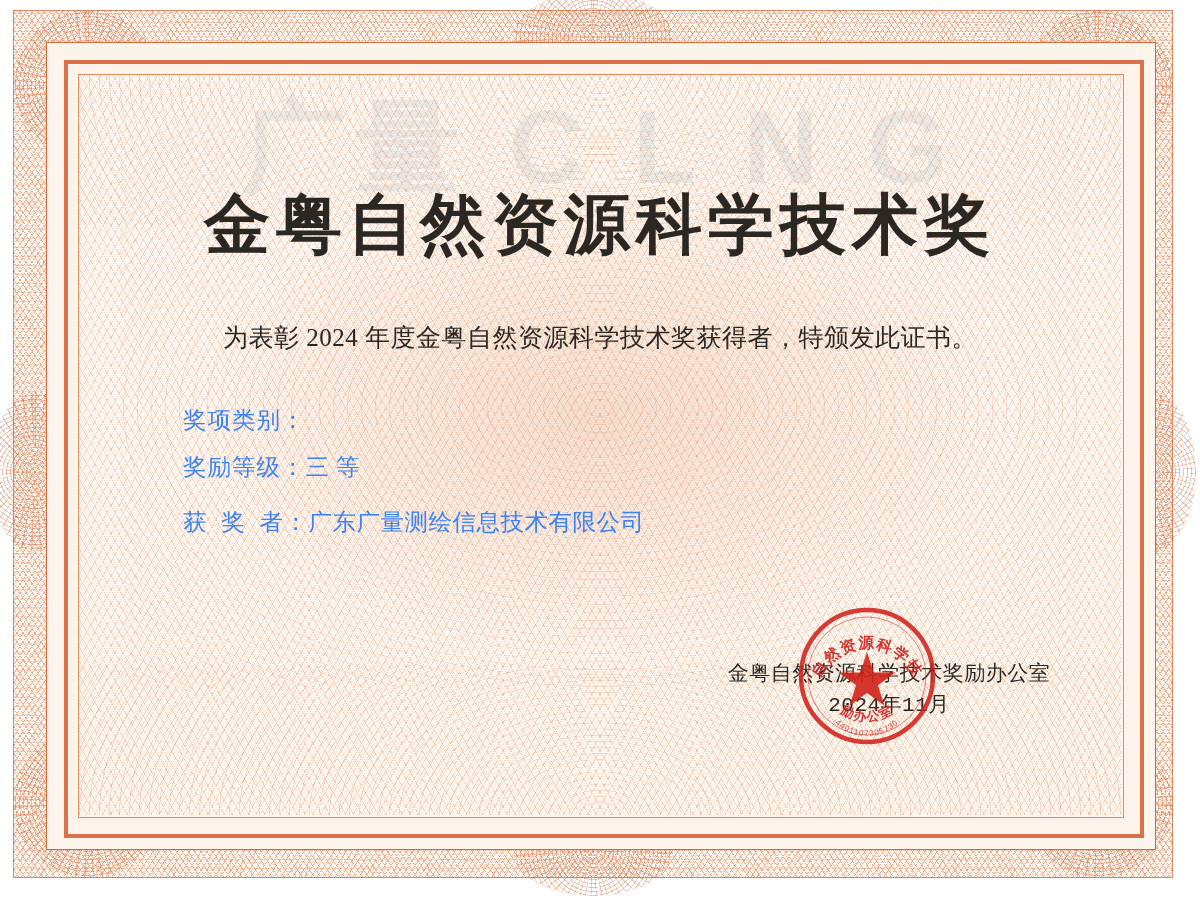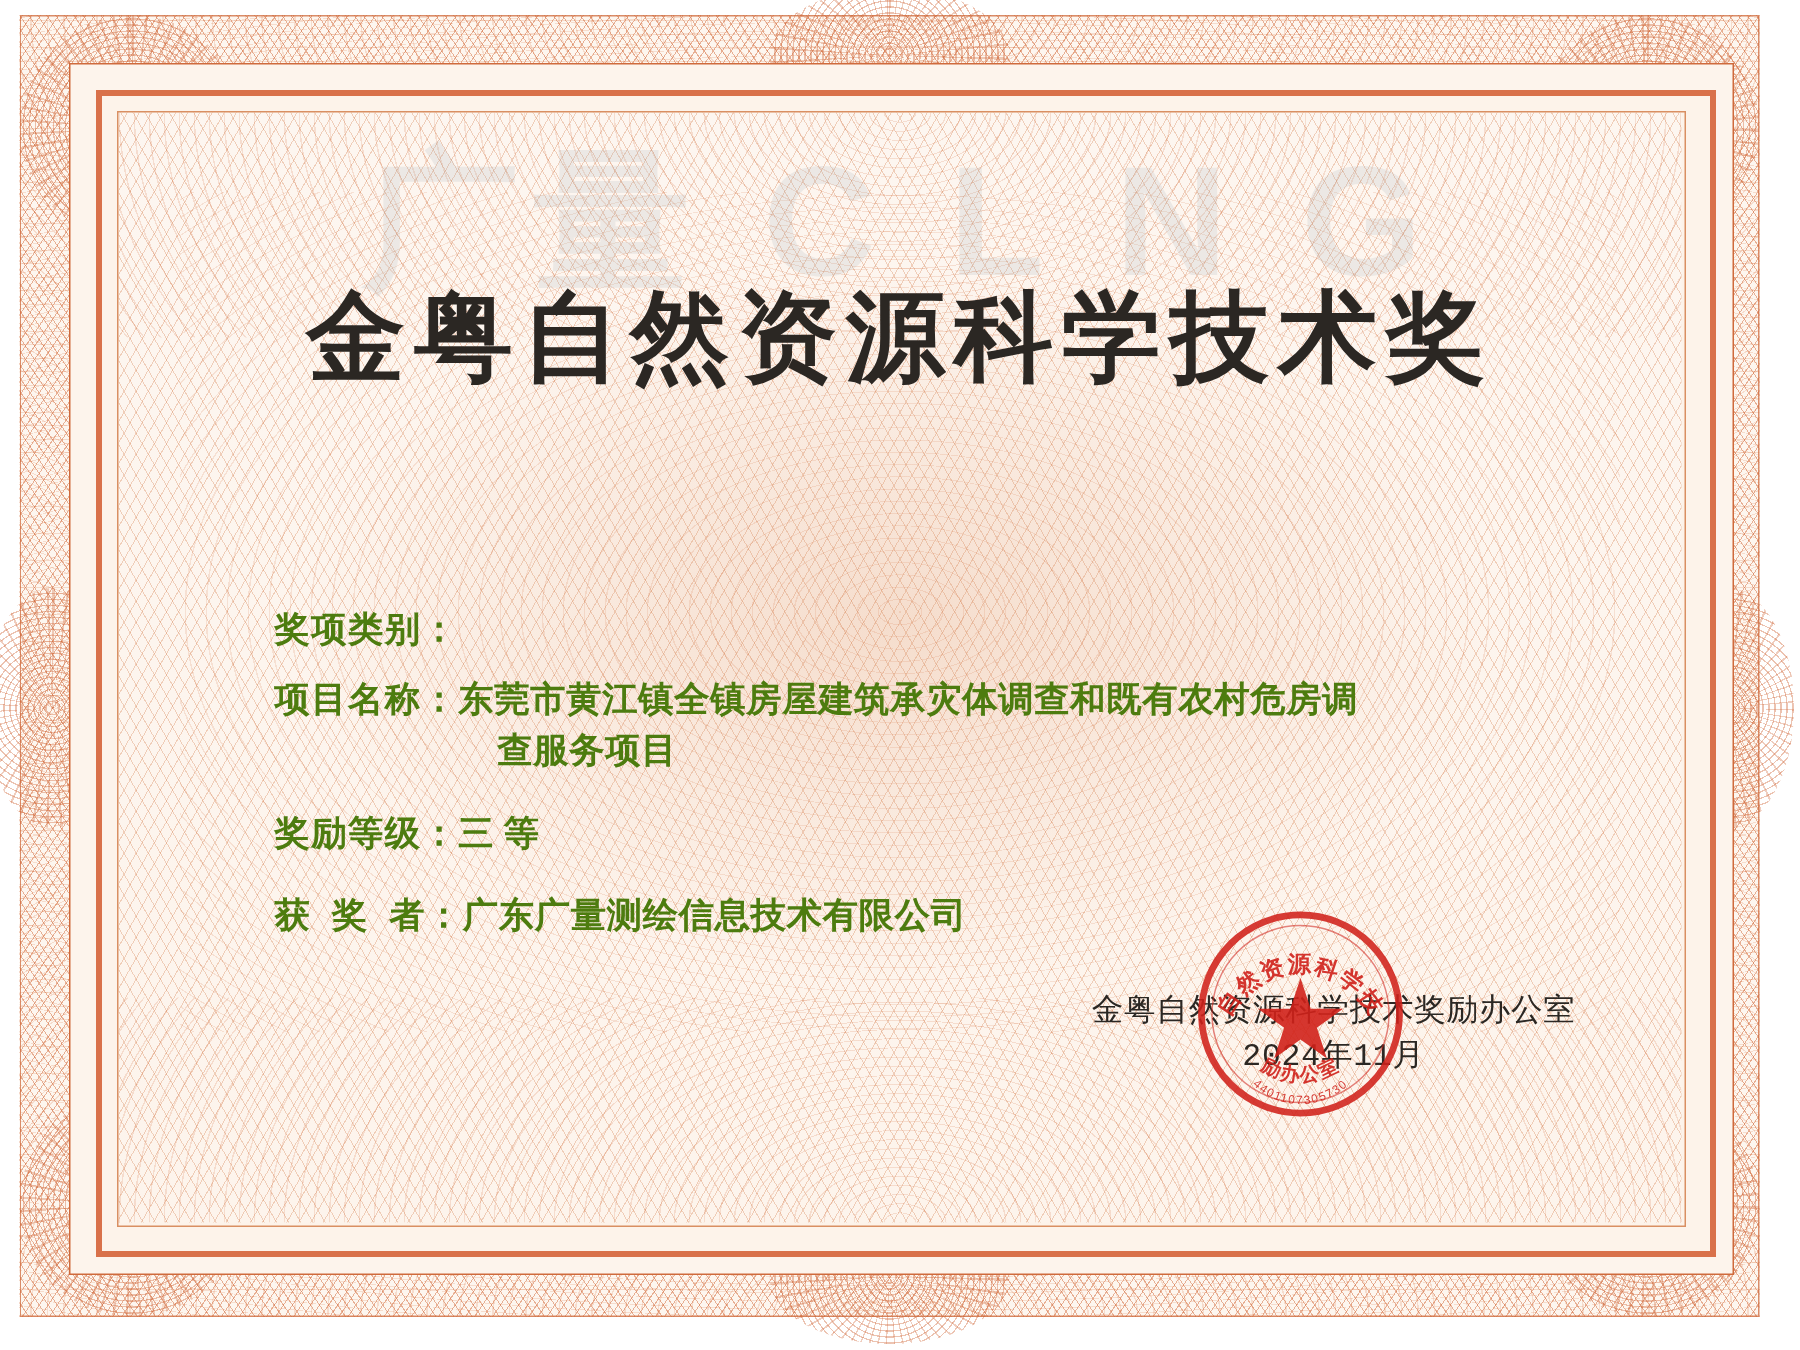--- a/index.html
+++ b/index.html
@@ -185,23 +185,22 @@
     position: absolute;
     top: 328px;
     left: 104px;
     width: 860px;
   }
   .field-row {
     display: flex;
     align-items: flex-start;
     margin-bottom: 13px;
     font-size: 23.5px;
-    color: #4d7c0f;
+    color: #3b82f6;
     line-height: 1.45;
-    font-weight: bold;
   }
   .field-label {
     flex: 0 0 auto;
     white-space: pre;
     letter-spacing: 1px;
   }
   .field-value {
     flex: 1 1 auto;
     letter-spacing: 0.5px;
   }
@@ -271,34 +270,28 @@
     <div class="watermark">
       <span>广量 C L N G</span>
     </div>
   </div>
   <div class="frame-3"></div>
 
   <div class="content">
 
     <div class="title">金粤自然资源科学技术奖</div>
 
+    <div class="statement">为表彰 2024 年度金粤自然资源科学技术奖获得者，特颁发此证书。</div>
 
     <div class="fields">
 
       <div class="field-row">
         <span class="field-label">奖项类别：</span>
       </div>
 
-      <div class="field-row gap-row">
-        <span class="field-label">项目名称：</span>
-        <span class="field-value">
-          <span>东莞市黄江镇全镇房屋建筑承灾体调查和既有农村危房调</span>
-          <span class="cont">查服务项目</span>
-        </span>
-      </div>
 
       <div class="field-row gap-row">
         <span class="field-label">奖励等级：</span>
         <span class="field-value">三 等</span>
       </div>
 
       <div class="field-row">
         <span class="field-label">获  奖  者：</span>
         <span class="field-value">广东广量测绘信息技术有限公司</span>
       </div>

